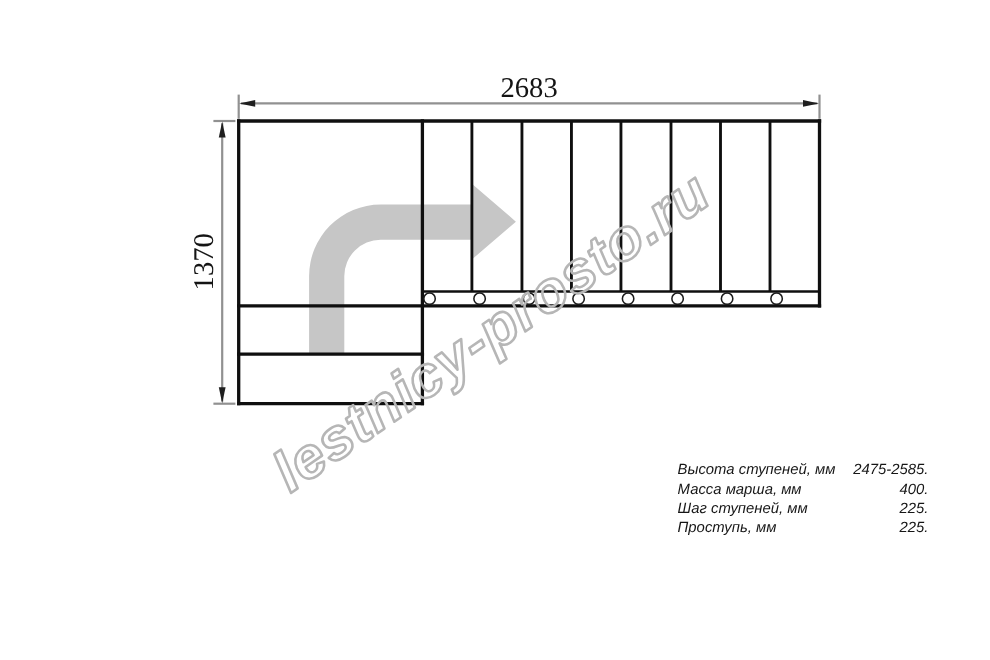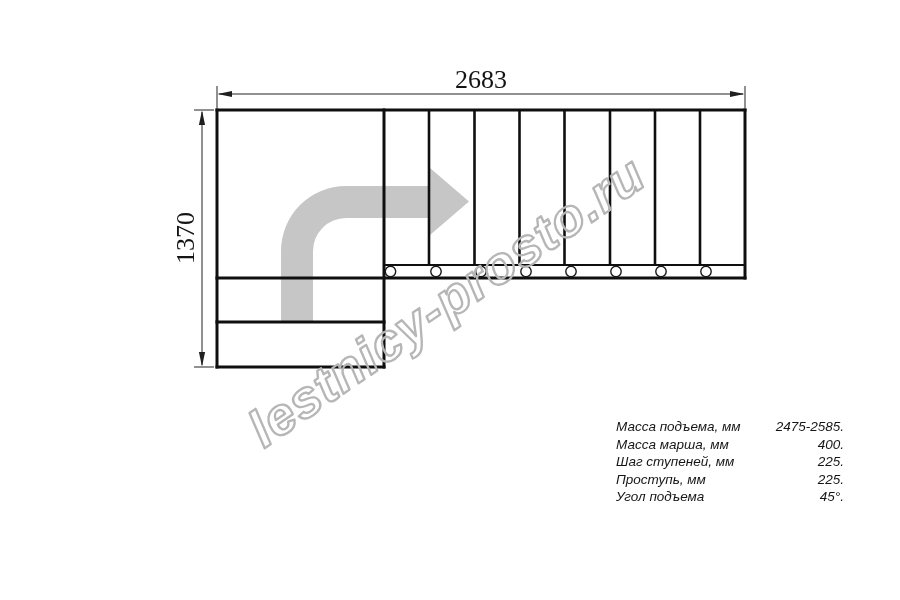--- a/index.html
+++ b/index.html
@@ -121,34 +121,30 @@
     </g>
 
     <text class="dim-text" x="481" y="88" text-anchor="middle">2683</text>
     <text class="dim-text" x="186" y="246" text-anchor="middle" transform="rotate(-90 186 238)">1370</text>
 
     <text class="watermark-text" x="456" y="316" text-anchor="middle" textLength="468" lengthAdjust="spacingAndGlyphs" transform="rotate(-34.6 456 315)">lestnicy-prosto.ru</text>
   </svg>
 
   <div class="specs">
     <div class="spec-row">
-      <span class="spec-label">Масса подъема, мм</span>
+      <span class="spec-label">Высота ступеней, мм</span>
       <span class="spec-value">2475-2585.</span>
     </div>
     <div class="spec-row">
       <span class="spec-label">Масса марша, мм</span>
       <span class="spec-value">400.</span>
     </div>
     <div class="spec-row">
       <span class="spec-label">Шаг ступеней, мм</span>
       <span class="spec-value">225.</span>
     </div>
     <div class="spec-row">
       <span class="spec-label">Проступь, мм</span>
       <span class="spec-value">225.</span>
     </div>
-    <div class="spec-row">
-      <span class="spec-label">Угол подъема</span>
-      <span class="spec-value">45°.</span>
-    </div>
   </div>
 
 </div>
 
 </body></html>

